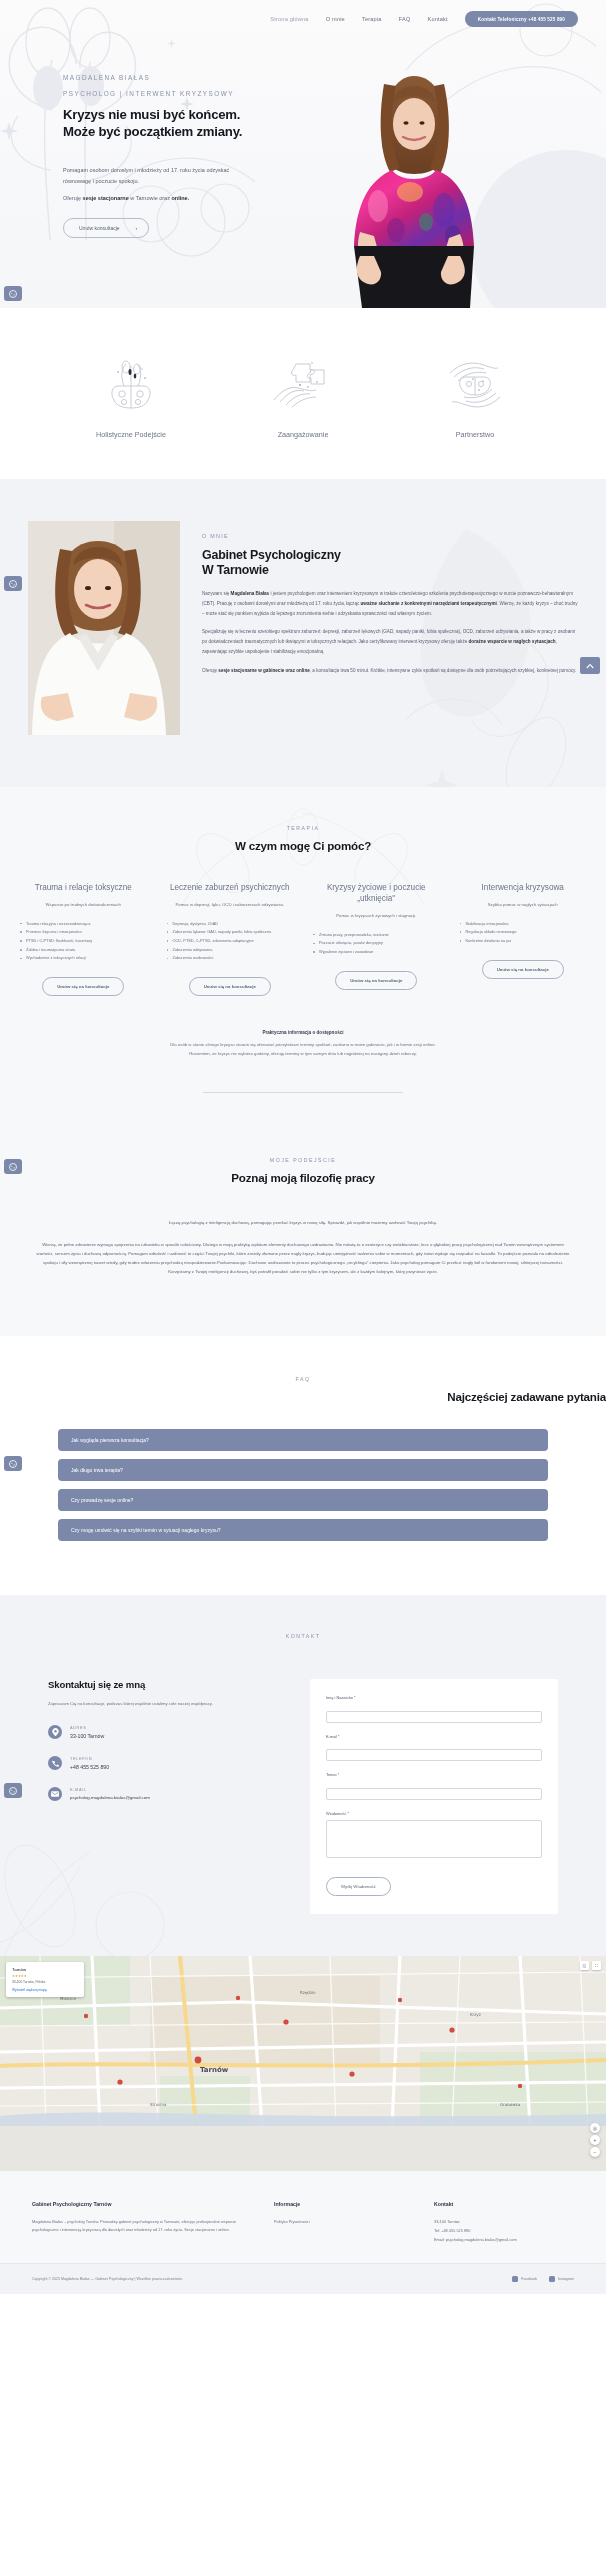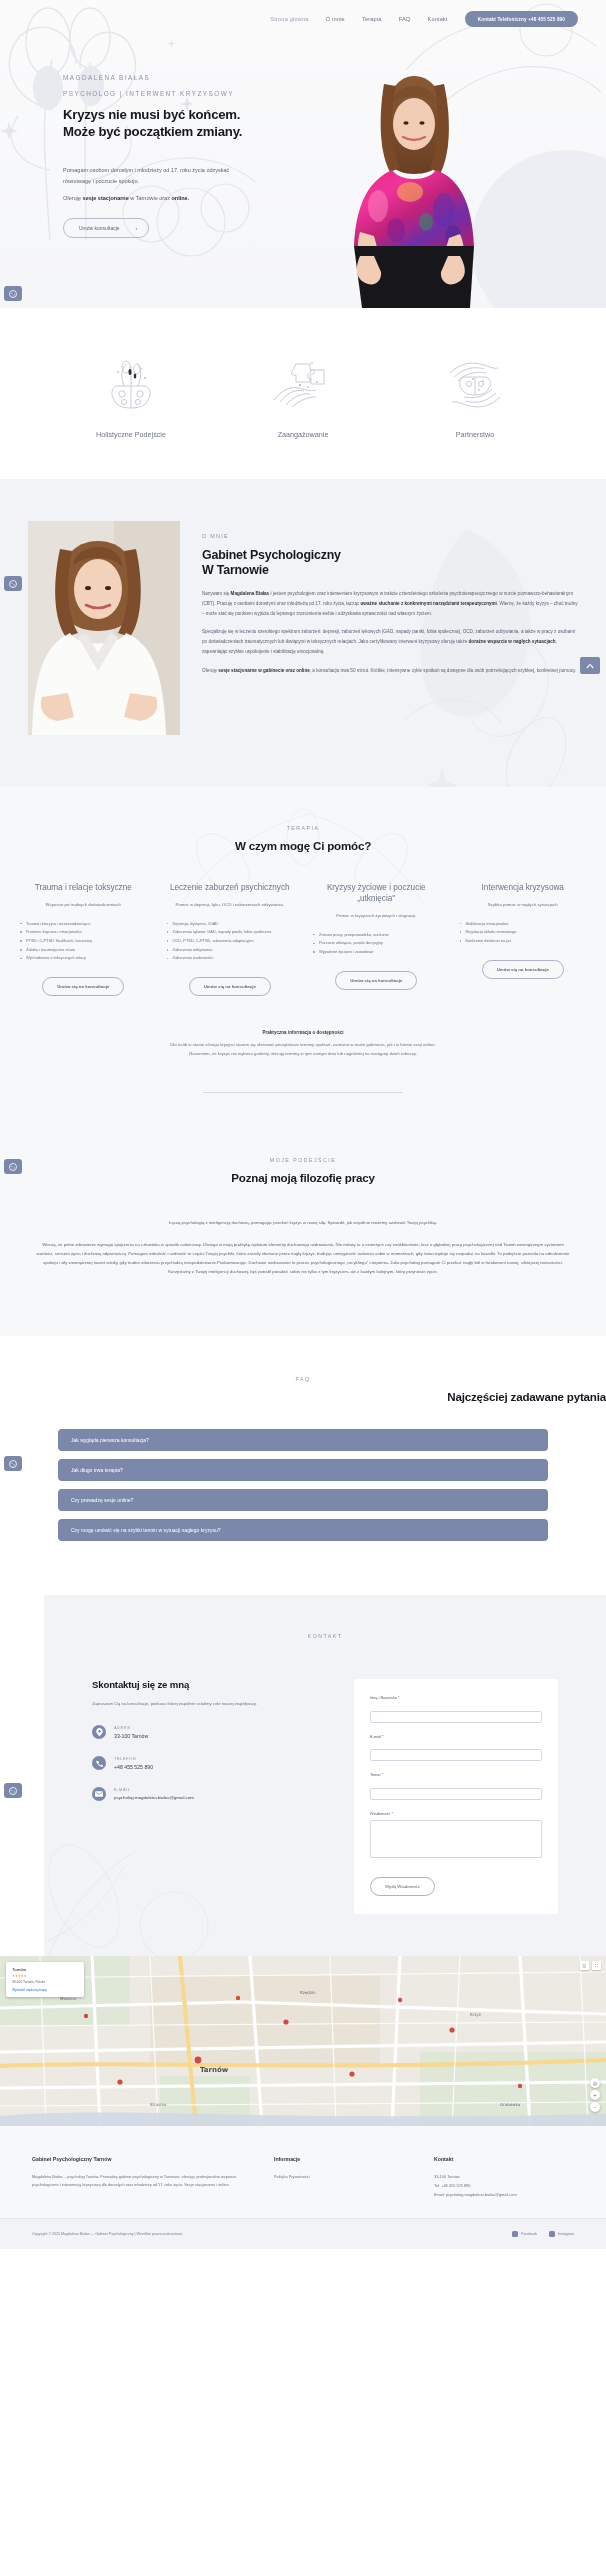--- a/index.html
+++ b/index.html
@@ -171,21 +171,21 @@
   
   .faq { background: #ffffff; padding: 40px 0 46px; }
   .faq-list { margin: 26px auto 0; width: 490px; }
   .faq-item {
     background: #7b88aa; border-radius: 4px; color: #fff;
     font-size: 5px; padding: 8px 13px; margin-bottom: 8px;
     cursor: pointer;
   }
 
   
-  .contact { position: relative; background: #f2f3f6; padding: 38px 48px 42px; overflow: hidden; margin-left: 44px; }
+  .contact { position: relative; background: #f2f3f6; padding: 38px 48px 42px; overflow: hidden; }
   .contact-deco { position: absolute; left: -20px; bottom: -20px; opacity: .5; pointer-events: none; }
   .contact-eyebrow { text-align:center; font-size: 5.2px; letter-spacing: 1.5px; color: #8b93a9; }
   .contact-row { display: flex; gap: 26px; margin-top: 40px; position: relative; z-index: 2; }
   .contact-left { width: 236px; }
   .contact-h { font-size: 9.6px; font-weight: bold; color: #15181f; letter-spacing:-.15px; }
   .contact-sub { margin-top: 10px; font-size: 4.2px; line-height: 1.9; color: #6b7183; }
   .ci { display: flex; gap: 8px; margin-top: 17px; align-items: flex-start; }
   .ci-ico {
     width: 14px; height: 14px; border-radius: 50%; background: #7b88aa; flex: none;
     display: flex; align-items: center; justify-content: center;
@@ -206,21 +206,21 @@
     background: #fff; margin-bottom: 12px; font-size: 4px; padding: 4px 5px;
     font-family: "Liberation Sans", sans-serif; resize: none; color: #3b4050;
   }
   .f-btn {
     border: 1px solid #aab2c5; border-radius: 20px; background: transparent;
     padding: 6px 14px; font-size: 4.3px; color: #5e6578; cursor: pointer;
     font-family: "Liberation Sans", sans-serif;
   }
 
   
-  .map { position: relative; height: 170px; background: #e8e6e1; overflow: hidden; }
+  .map { position: relative; height: 215px; background: #e8e6e1; overflow: hidden; }
   .map-card {
     position: absolute; left: 6px; top: 6px; width: 78px; background: #fff;
     border-radius: 2px; box-shadow: 0 1px 3px rgba(0,0,0,.25); padding: 5px 6px; z-index: 10;
   }
   .map-card-t { font-size: 4.4px; color: #222; }
   .map-card-s { font-size: 3.3px; color: #5f6368; margin-top: 2px; line-height:1.5; }
   .map-card-l { font-size: 3.3px; color: #1a73e8; margin-top: 3px; cursor:pointer; }
   .map-stars { color: #e8a33d; font-size: 3.3px; margin-top:2px; }
   .map-icons { position:absolute; right:5px; top:5px; display:flex; gap:3px; }
   .map-ibtn {

